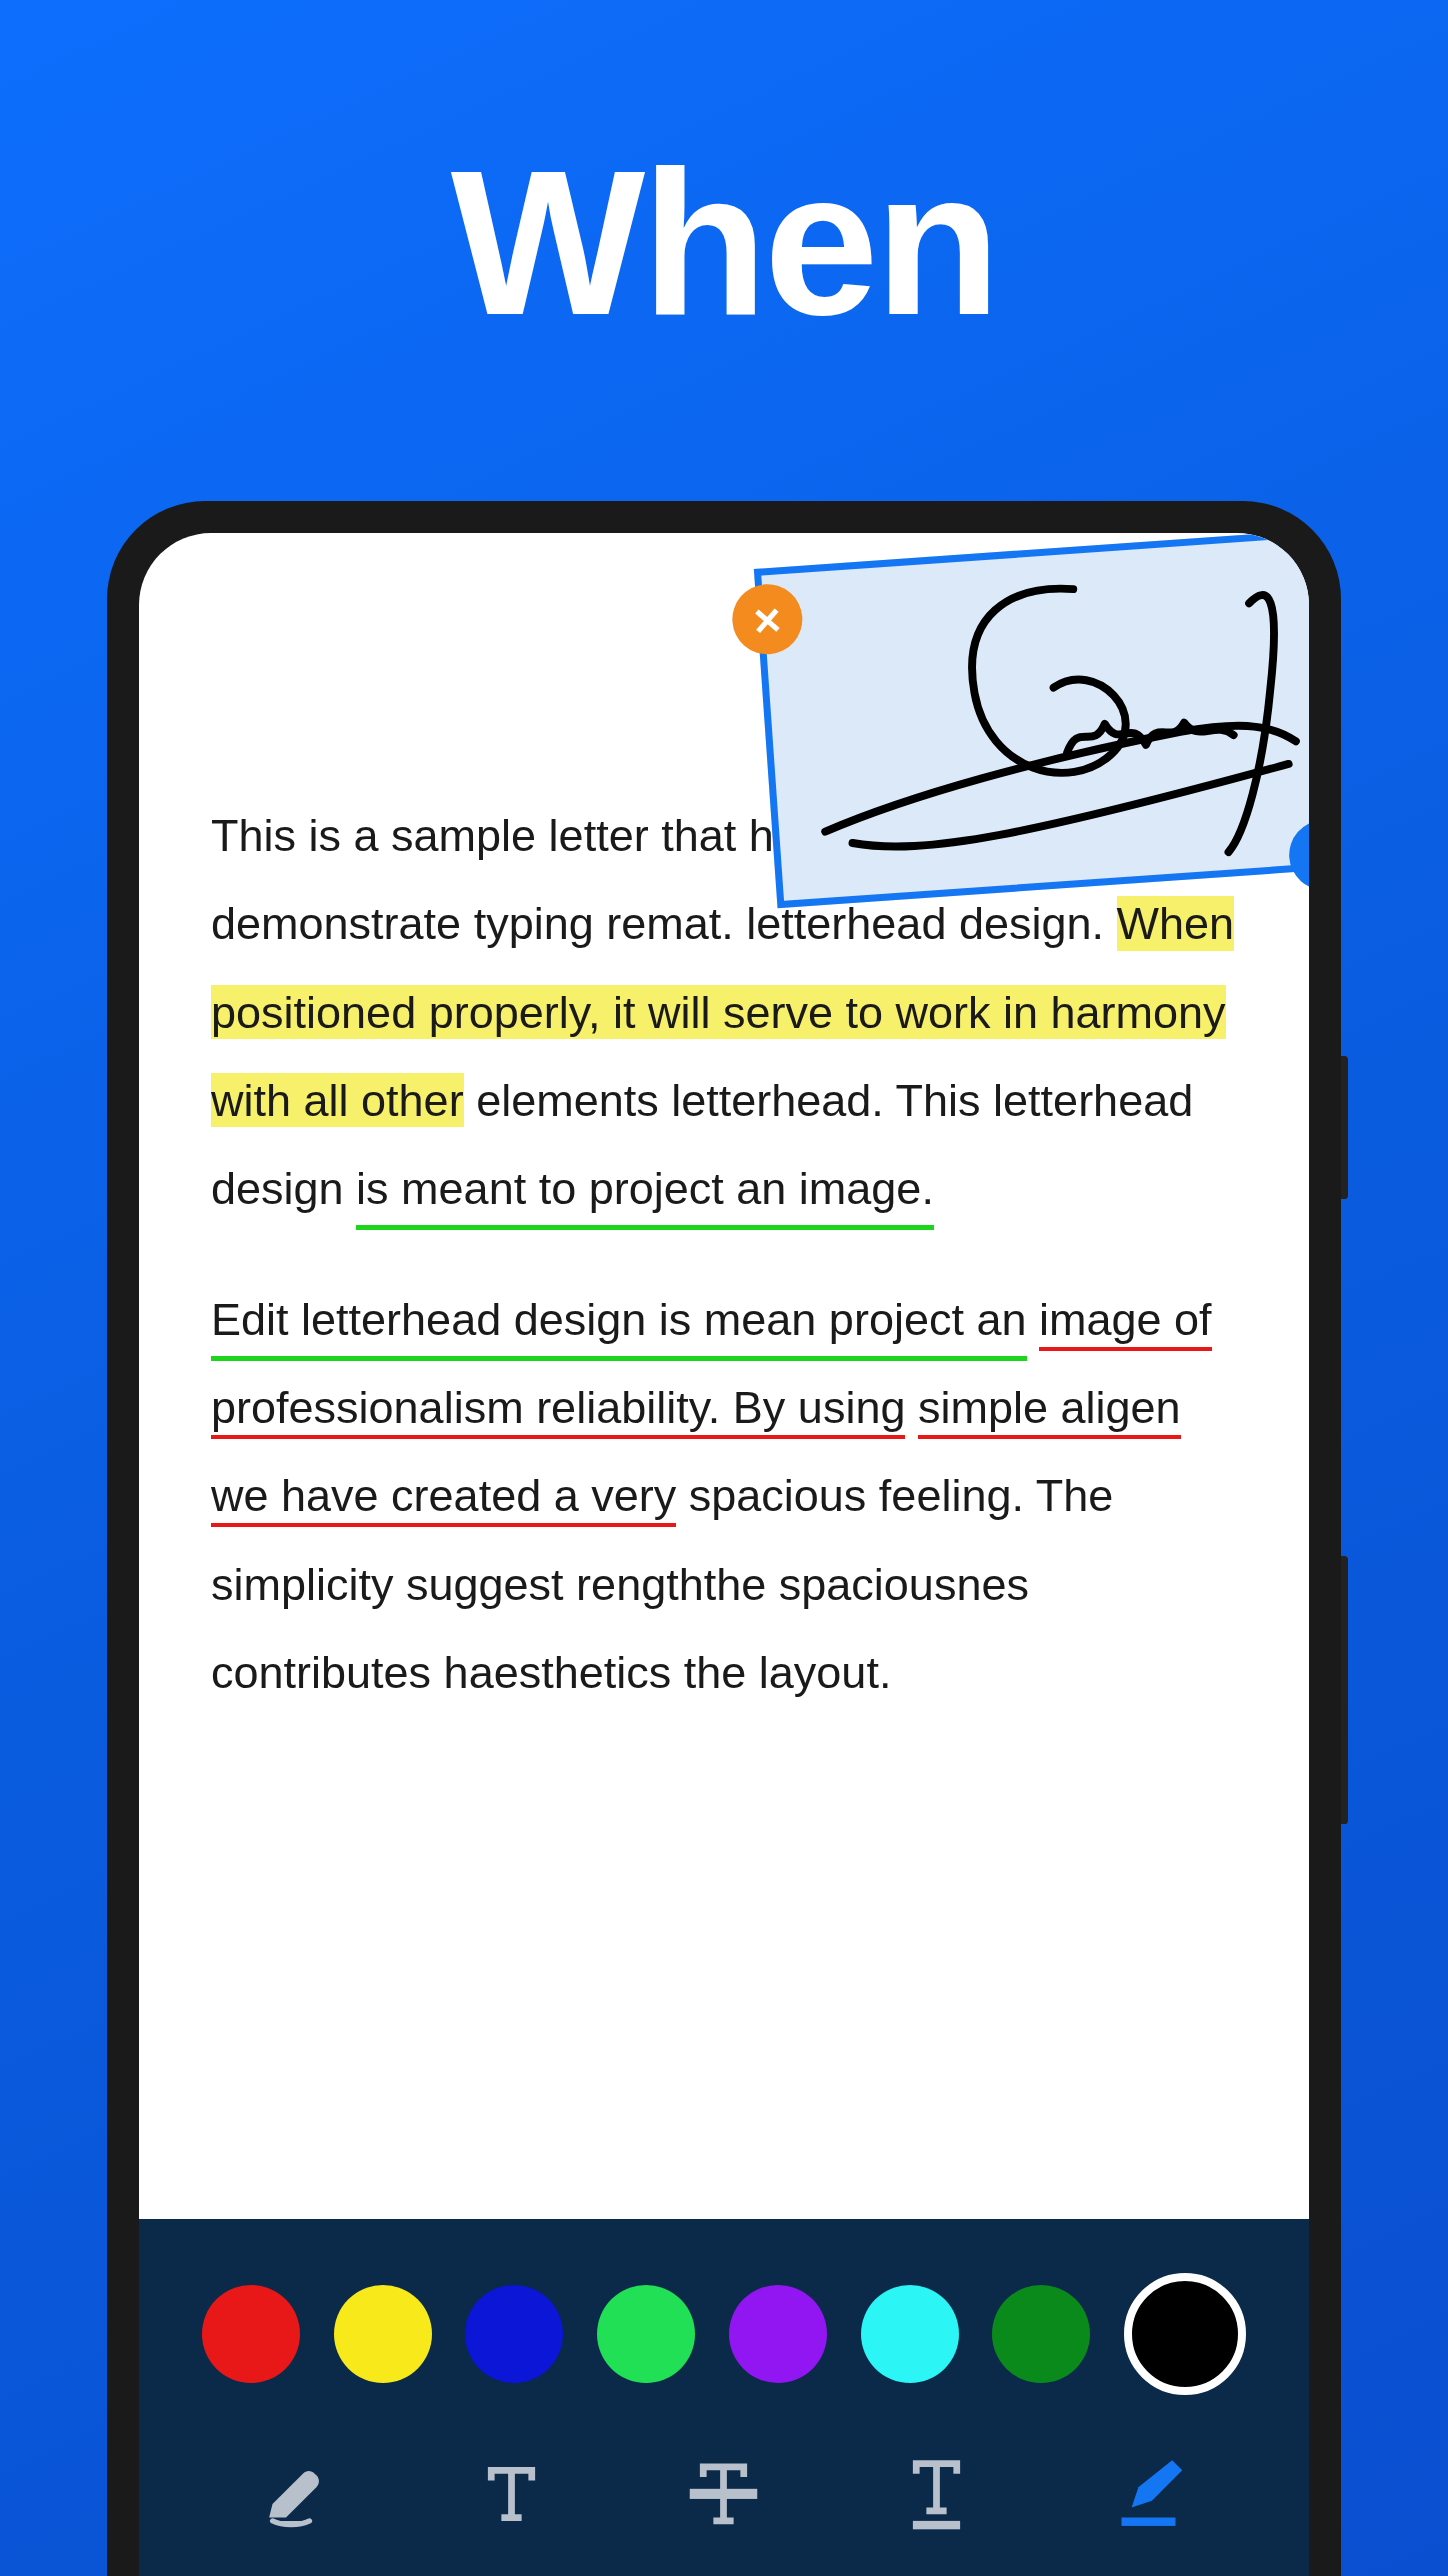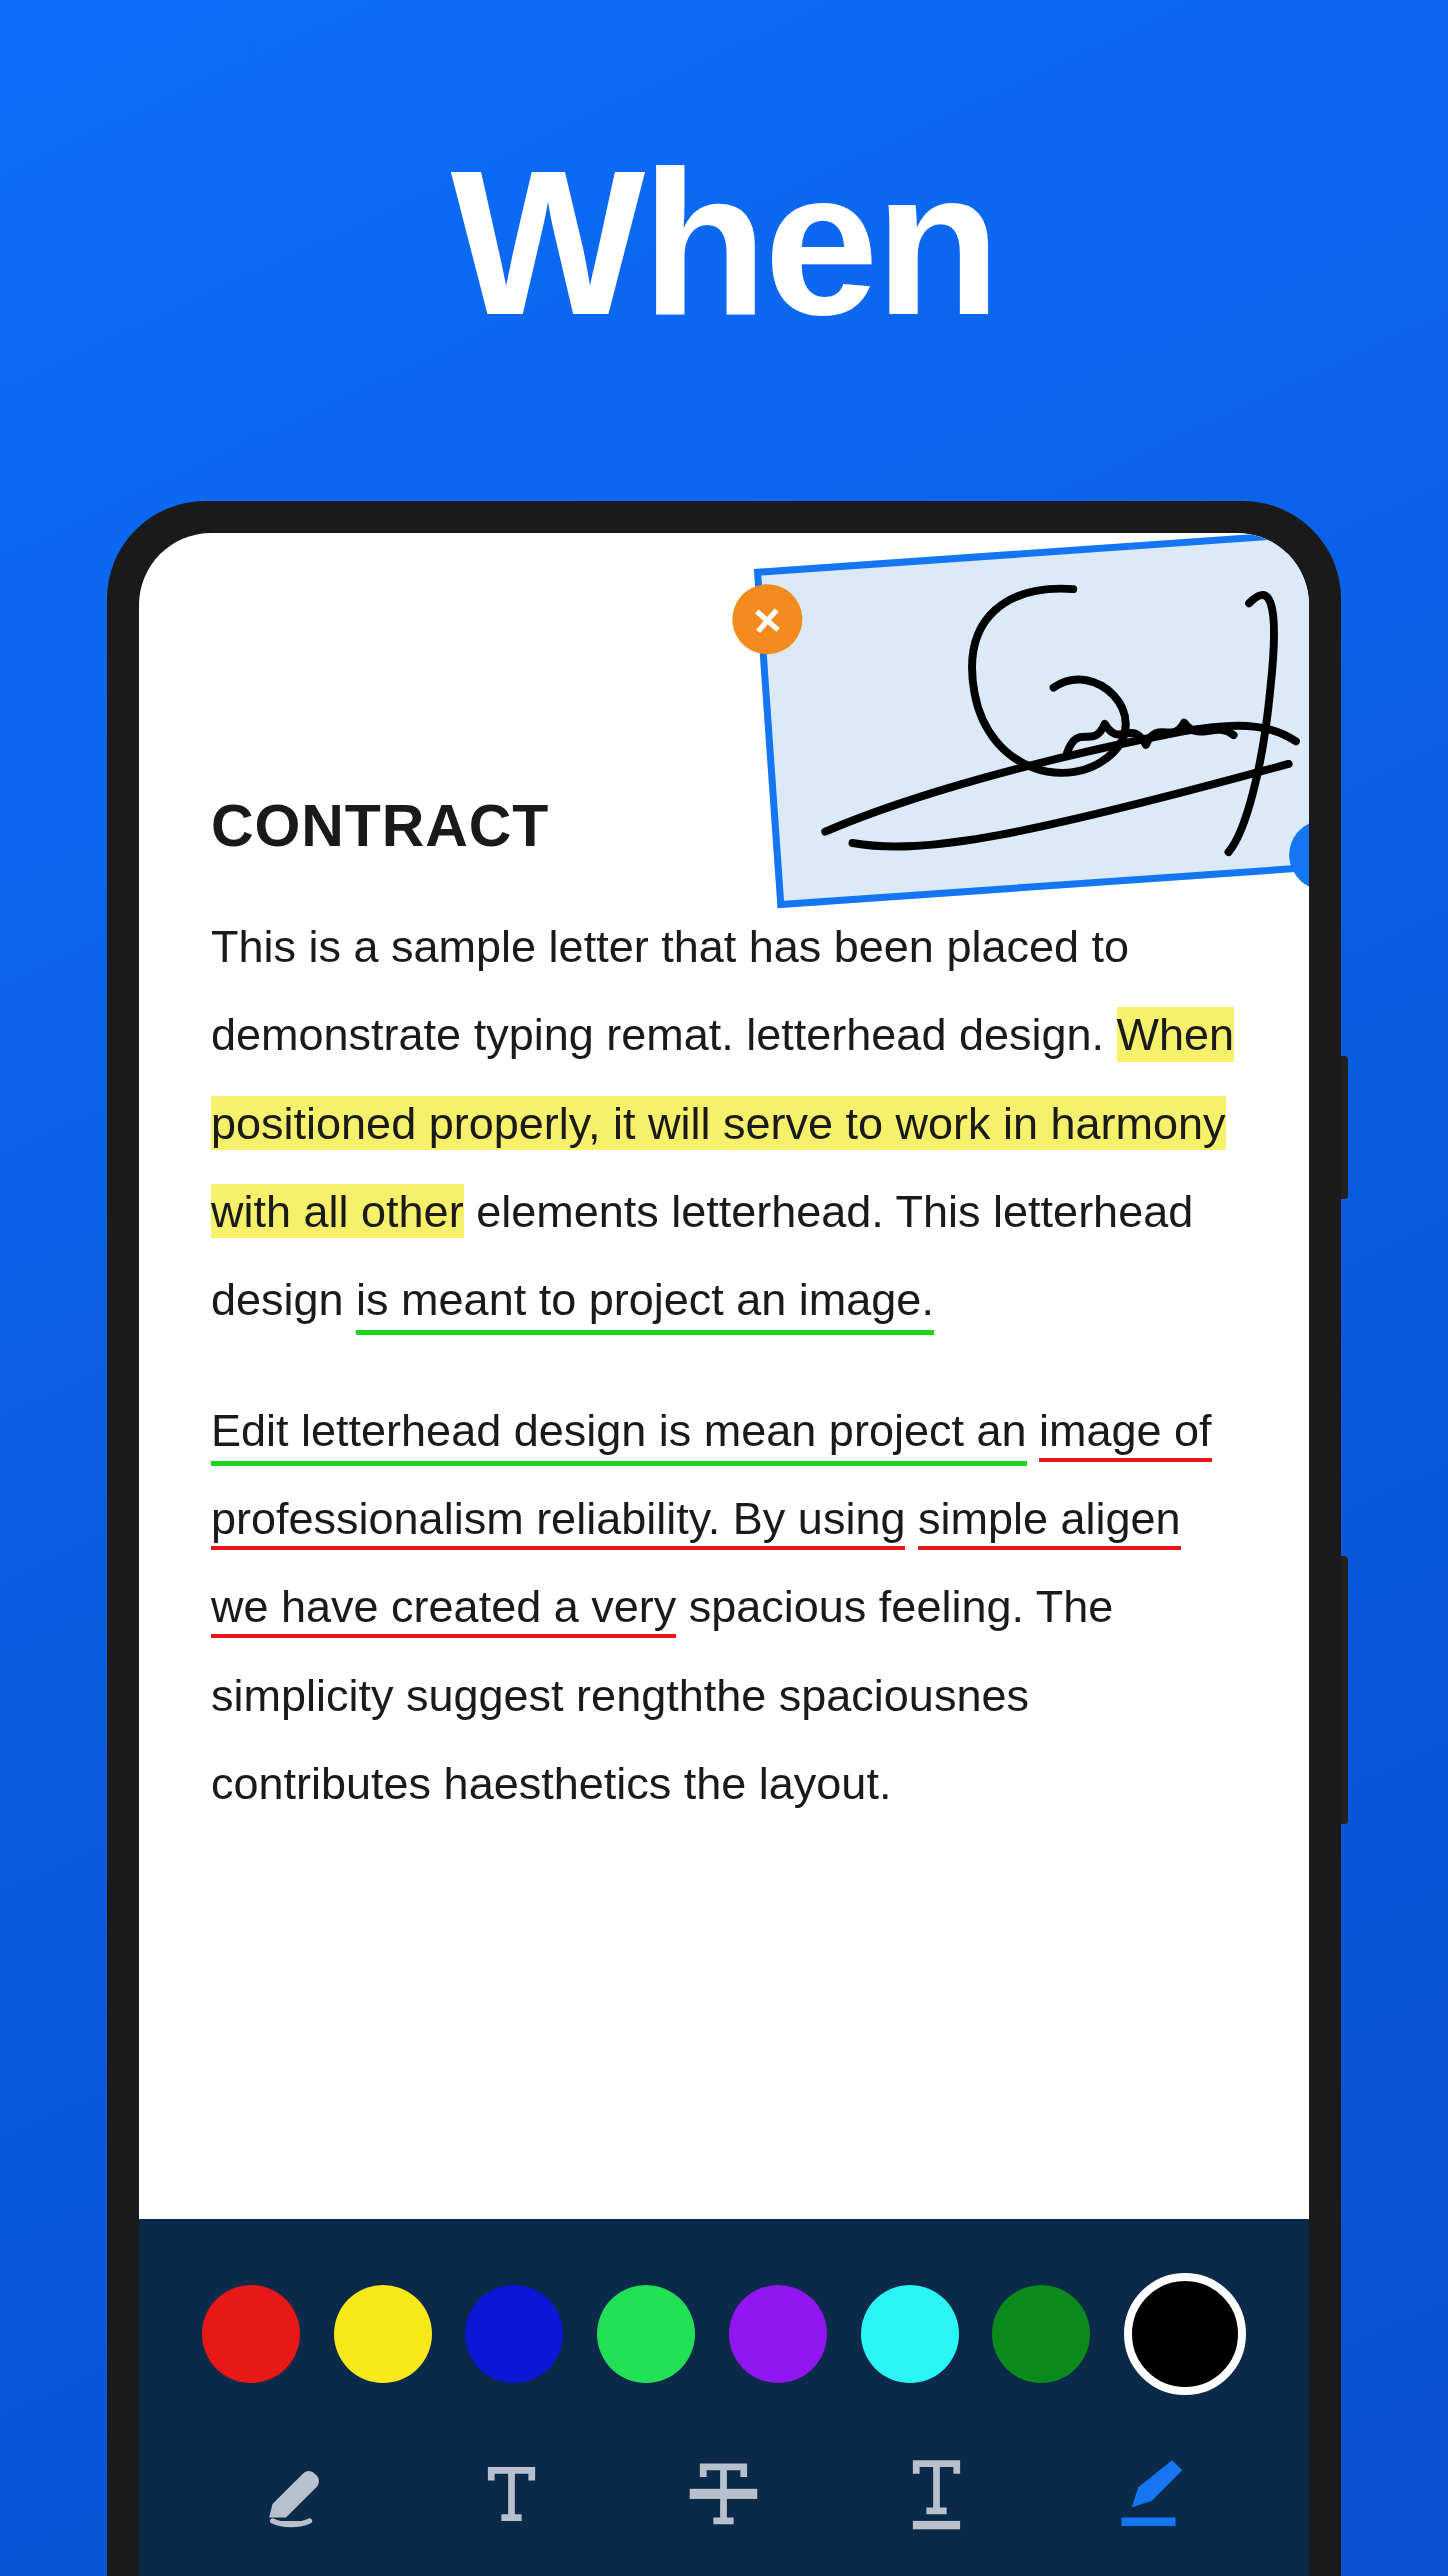--- a/index.html
+++ b/index.html
@@ -70,21 +70,21 @@
   color: #1a1a1a;
   font-weight: 400;
 }
 .doc-body p { margin-bottom: 43px; }
 .hl-yellow {
   background: #f7f06a;
   padding: 1.8px 0;
 }
 .u-green {
   border-bottom: 5.4px solid #1bd61b;
-  padding-bottom: 5px;
+  padding-bottom: 11px;
 }
 .u-red {
   border-bottom: 4.5px solid #e81818;
   padding-bottom: 1.8px;
 }
 
 
 .sig-wrap {
   position: absolute;
   top: 16px;
@@ -182,21 +182,20 @@
 <body>
 
 <div class="hero-title">When</div>
 
 <div class="phone">
   <div class="phone-side-btn phone-side-1"></div>
   <div class="phone-side-btn phone-side-2"></div>
   <div class="screen">
 
     <div class="doc">
-      <div class="doc-title">CONTRACT</div>
       <div class="doc-body">
         <p>
           <span>This is a sample letter that has been placed to demonstrate typing remat. letterhead design. </span><span class="hl-yellow">When positioned properly, it will serve to work in harmony with all other</span><span> elements letterhead. This letterhead design </span><span class="u-green">is meant to project an image.</span>
         </p>
         <p>
           <span class="u-green">Edit letterhead design is mean project an</span><span> </span><span class="u-red">image of professionalism reliability. By using</span><span> </span><span class="u-red">simple aligen we have created a very</span><span> spacious feeling. The simplicity suggest rengththe spaciousnes contributes haesthetics the layout.</span>
         </p>
       </div>
     </div>
 

